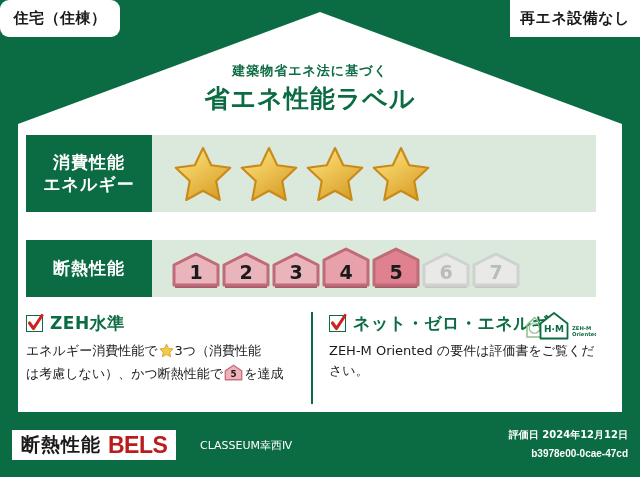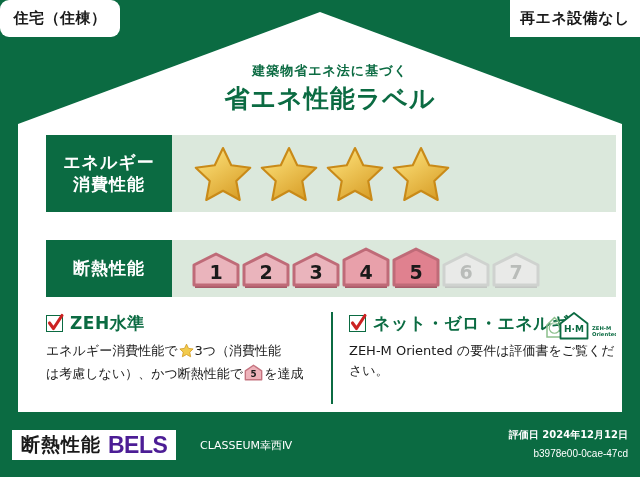--- a/index.html
+++ b/index.html
@@ -39,21 +39,21 @@
     left: 18px;
     top: 12px;
     width: 604px;
     height: 400px;
     background: #ffffff;
     clip-path: polygon(0% 28%, 50% 0%, 100% 28%, 100% 100%, 0% 100%);
     z-index: 3;
   }
   #panel-inner {
     position: absolute;
-    left: 28px; top: 12px;
+    left: 8px; top: 12px;
     width: 544px; height: 400px;
     z-index: 4;
   }
 
   
   #title-sub {
     position: absolute;
     top: 50px; left: 0; width: 604px;
     text-align: center;
     font-size: 13px;
@@ -157,60 +157,61 @@
     left: 12px; top: 10px;
     background: #ffffff;
     height: 30px;
     padding: 0 9px;
     display: flex; align-items: center; gap: 7px;
   }
   #bels-text {
     font-size: 19px; font-weight: bold; color: #1a1a1a; letter-spacing: 1px;
   }
   #bels-mark {
-    font-size: 23px; font-weight: bold; color: #4c1d95;
+    font-size: 23px; font-weight: bold; color: #b91c1c;
     font-family: "Liberation Sans", sans-serif; letter-spacing: -0.5px;
   }
   #building-name {
     position: absolute;
     left: 200px; top: 18px;
     color: #ffffff; font-size: 11px; letter-spacing: 0px; text-align: center;
   }
   #eval-date {
     position: absolute;
     right: 12px; top: 8px;
     color: #ffffff; font-size: 10px; font-weight: bold;
     letter-spacing: 0px;
   }
   #eval-code {
     position: absolute;
     right: 12px; top: 28px;
     color: #ffffff; font-size: 10px;
     font-family: "Liberation Sans", sans-serif;
+    font-weight: bold;
   }
 </style>
 </head>
 <body>
 
 <div id="label">
 
   <div id="panel"></div>
 
   <div class="corner-badge" id="badge-left">住宅（住棟）</div>
   <div class="corner-badge" id="badge-right">再エネ設備なし</div>
 
   <div id="panel-inner">
 
     <div id="title-sub">建築物省エネ法に基づく</div>
     <div id="title-main">省エネ性能ラベル</div>
 
     <div class="row" id="row-energy">
       <div class="row-label">
+        <span>消費性能</span>
         <span>エネルギー</span>
-        <span>消費性能</span>
       </div>
       <div class="row-value">
         <div class="stars" id="stars-container">
             <svg class="star-big" viewBox="0 0 24 24">
               <defs>
                 <linearGradient id="sg0" x1="0" y1="0" x2="0.7" y2="1">
                   <stop offset="0%" stop-color="#fdf0b8"></stop>
                   <stop offset="35%" stop-color="#f3cf63"></stop>
                   <stop offset="100%" stop-color="#d9a02a"></stop>
                 </linearGradient>

